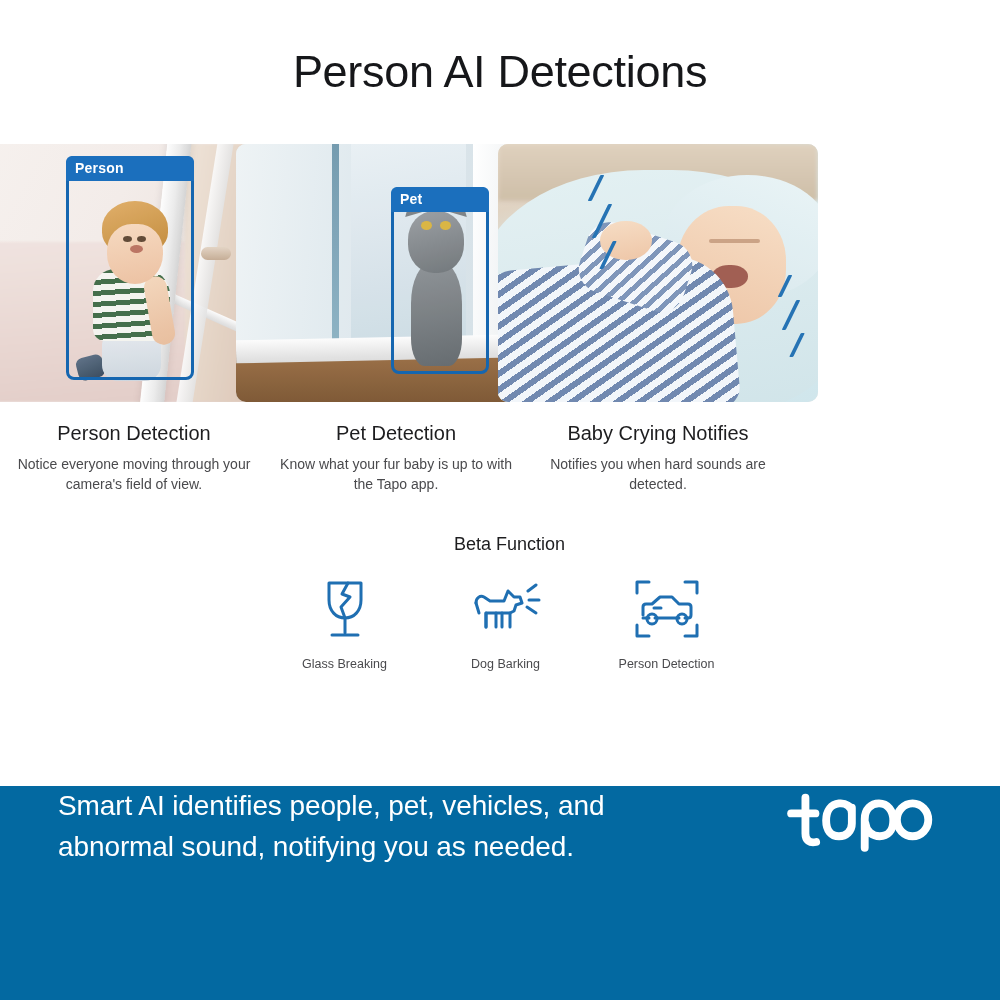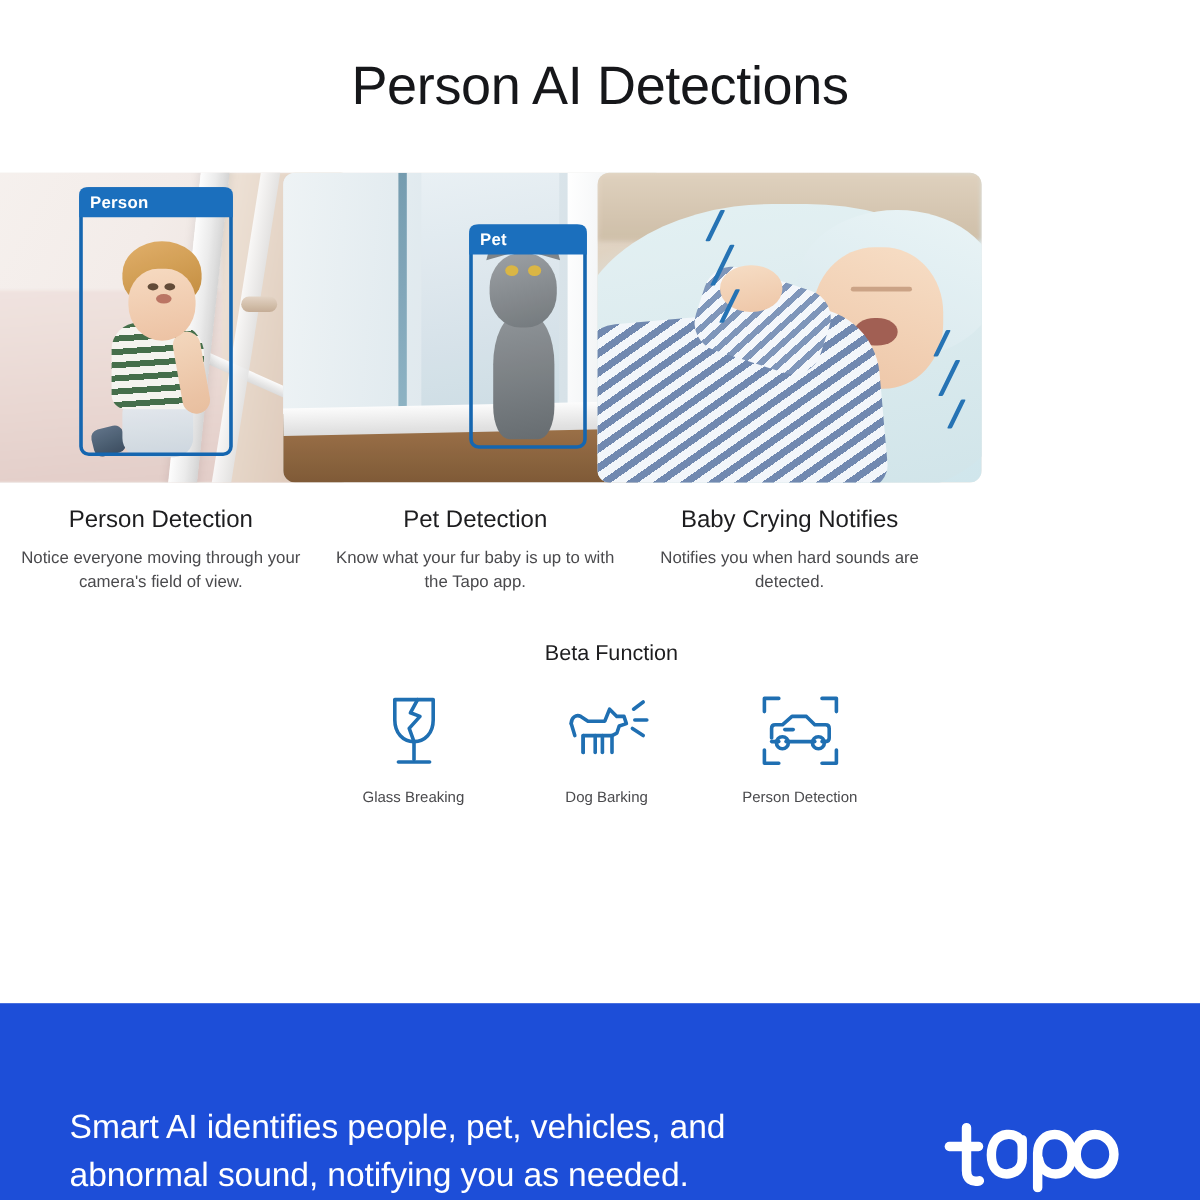--- a/index.html
+++ b/index.html
@@ -233,23 +233,23 @@
   .beta-label{
     margin-top:16px;
     font-size:12.5px;
     color:#4a4a4d;
     text-align:center;
     white-space:nowrap;
   }
 
   
   .footer{
-    position:absolute;left:0;bottom:0;width:1000px;height:164px;
-    background:#1d4ed8;
-    display:flex;align-items:flex-end;justify-content:space-between;
+    position:absolute;left:0;bottom:0;width:1000px;height:214px;
+    background:#0369a1;
+    display:flex;align-items:flex-start;justify-content:space-between;
     padding:0 58px;box-sizing:border-box;
   }
   .footer-text{
     color:#ffffff;
     font-size:28px;
     font-weight:300;
     line-height:1.45;
     max-width:640px;
     letter-spacing:-0.1px;
   }

